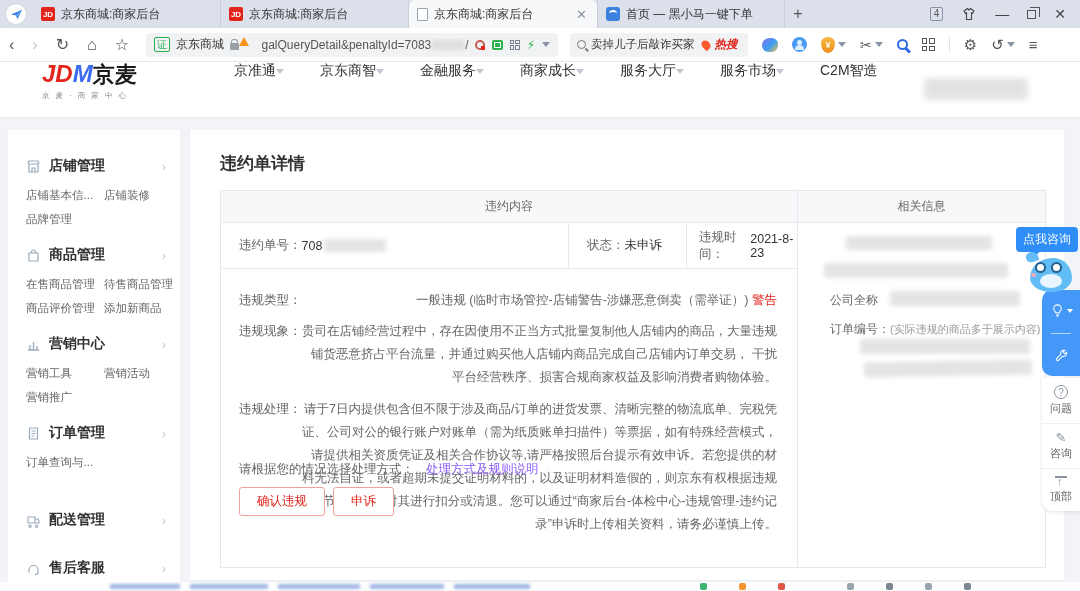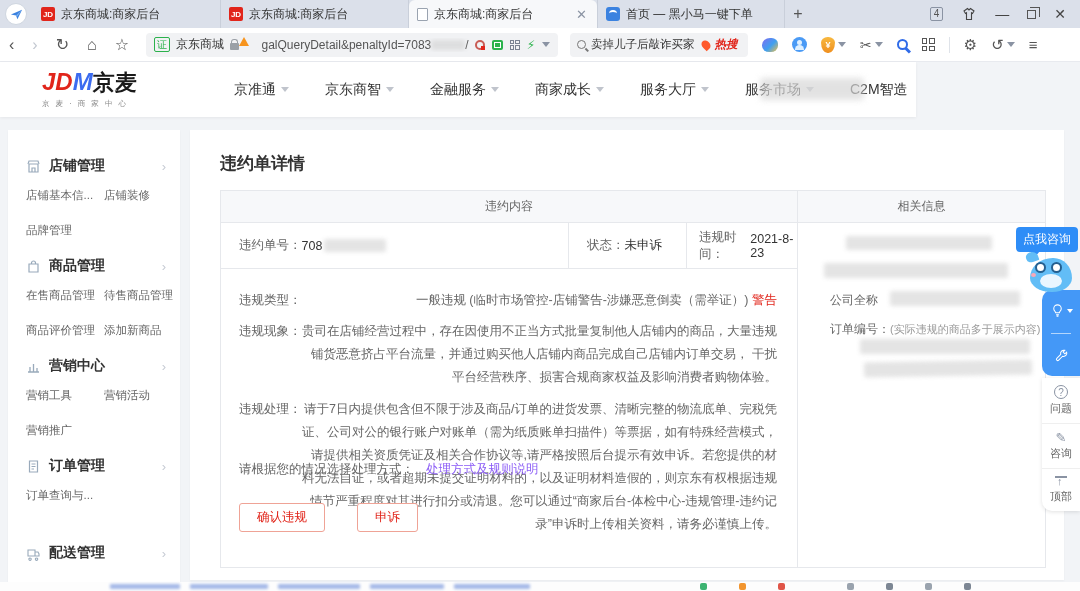--- a/index.html
+++ b/index.html
@@ -62,44 +62,44 @@
   .mag-blue::after { content:""; position:absolute; width:6px; height:2.5px; background:#2f6be8; transform:rotate(45deg); right:-5px; bottom:-3px; }
   .tiles { width:13px; height:13px; display:grid; grid-template-columns:1fr 1fr; gap:2px; }
   .tiles i { border:1.5px solid #555; }
   .vsep { width:1px; height:16px; background:#dfe3e9; }
   .gear { font-size:15px; color:#555; }
   .undo { font-size:15px; color:#555; }
   .hamb { font-size:15px; color:#555; letter-spacing:0; }
   .pair { display:flex; align-items:center; gap:3px; }
 
   
-  .siteheader { position:absolute; left:0; top:62px; width:916px; height:55px; background:#fff; box-shadow:0 1px 3px rgba(0,0,0,.06); display:flex; align-items:center; }
+  .siteheader { position:absolute; left:0; top:62px; width:1080px; height:55px; background:#fff; box-shadow:0 1px 3px rgba(0,0,0,.06); display:flex; align-items:flex-start; }
   .logo-wrap { margin-left:42px; width:130px; }
   .logo-line1 { font-size:24px; font-weight:bold; letter-spacing:0; line-height:1; }
   .logo-jd { color:#e1251b; font-style:italic; }
   .logo-m { color:#3b6bf0; font-style:italic; }
   .logo-cn { color:#1a1a1a; font-size:22px; font-weight:bold; font-style:normal; }
   .logo-sub { font-size:7.5px; color:#888; letter-spacing:2px; margin-top:5px; }
   .main-nav { display:flex; align-items:center; gap:36px; margin-left:62px; }
-  .nav-item { display:flex; align-items:center; gap:5px; font-size:14px; color:#333; white-space:nowrap; }
+  .nav-item { display:flex; align-items:center; font-size:14px; color:#333; white-space:nowrap; }
   .caret { width:0; height:0; border-left:4px solid transparent; border-right:4px solid transparent; border-top:5px solid #c0c4cc; }
   .user-blur { position:absolute; right:52px; top:16px; width:104px; height:22px; border-radius:4px; background:#d7d7d7; filter:blur(3px); opacity:.7; }
 
   
   .bk { display:inline-block; background:#cecece; opacity:.55; filter:blur(2px); border-radius:2px; vertical-align:middle; }
 
   
   .sidebar { position:absolute; left:8px; top:130px; width:172px; height:461px; background:#fff; box-shadow:0 1px 2px rgba(0,0,0,.04); padding:26px 14px 0 18px; overflow:hidden; }
   .sb-group { margin-bottom:14px; }
   .sb-head { display:flex; align-items:center; gap:8px; height:20px; }
   .sb-head .lbl { font-size:14px; font-weight:bold; color:#333; flex:1; }
   .sb-head .chev { color:#c6cbd4; font-size:13px; }
   .sb-ico { width:15px; height:15px; flex:none; }
   .sb-ico svg { display:block; }
-  .sb-items { display:grid; grid-template-columns:78px auto; row-gap:20px; margin:12px 0 18px 0; }
+  .sb-items { display:grid; grid-template-columns:78px auto; row-gap:9px; margin:12px 0 18px 0; }
   .sb-items span { font-size:11.5px; color:#666; white-space:nowrap; }
   .sb-gap { height:22px; }
 
   
   .maincard { position:absolute; left:190px; top:130px; width:874px; height:450px; background:#fff; box-shadow:0 1px 2px rgba(0,0,0,.04); }
   .page-title { position:absolute; left:30px; top:22px; font-size:17px; color:#333; font-weight:bold; }
   .vtable { position:absolute; left:30px; top:60px; width:826px; height:378px; border:1px solid #e6e8ec; }
   .vt-header { display:flex; height:32px; background:#f7f8fa; border-bottom:1px solid #e6e8ec; }
   .vt-header .hcell { display:flex; align-items:center; justify-content:center; font-size:12px; color:#666; }
   .hcell.h-left { width:577px; border-right:1px solid #e6e8ec; }
@@ -114,21 +114,21 @@
   .c1 { width:348px; border-right:1px solid #e6e8ec; }
   .c2 { width:118px; border-right:1px solid #e6e8ec; }
   .c3 { flex:1; padding-left:12px !important; }
   .vt-text { padding:20px 20px 0 18px;text-align:right; }
   .para { display:flex; font-size:12.5px; line-height:1.85; color:#666; margin-bottom:8px; }
   .para .plabel { white-space:nowrap; color:#666; }
   .para .pbody { flex:1; color:#666; }
   .red { color:#e1251b; }
   .choose-line { position:absolute; left:18px; top:238px; font-size:12.5px; color:#666; display:flex; gap:12px; white-space:nowrap; }
   .link { color:#8b5cf6; }
-  .btn-row { position:absolute; left:18px; top:280px; display:flex; gap:32px; }
+  .btn-row { position:absolute; left:18px; top:264px; display:flex; gap:8px; }
   .btn { height:29px; padding:0 17px; background:#fff; border:1px solid #efa396; border-radius:3px; color:#e1251b; font-size:12.5px; display:flex; align-items:center; }
 
   
   .rel-line { position:absolute; font-size:12px; color:#666; white-space:nowrap; }
   .rel-note { color:#999; font-size:11px; }
 
   
   .consult-bubble { position:absolute; left:1016px; top:227px; background:#2e8df7; color:#fff; font-size:12px; padding:4px 7px; border-radius:4px; z-index:30; }
   .consult-bubble::after { content:""; position:absolute; left:14px; bottom:-5px; width:0; height:0; border-left:5px solid transparent; border-right:5px solid transparent; border-top:6px solid #2e8df7; }
   .mascot { position:absolute; left:1028px; top:252px; width:46px; height:42px; z-index:31; }

